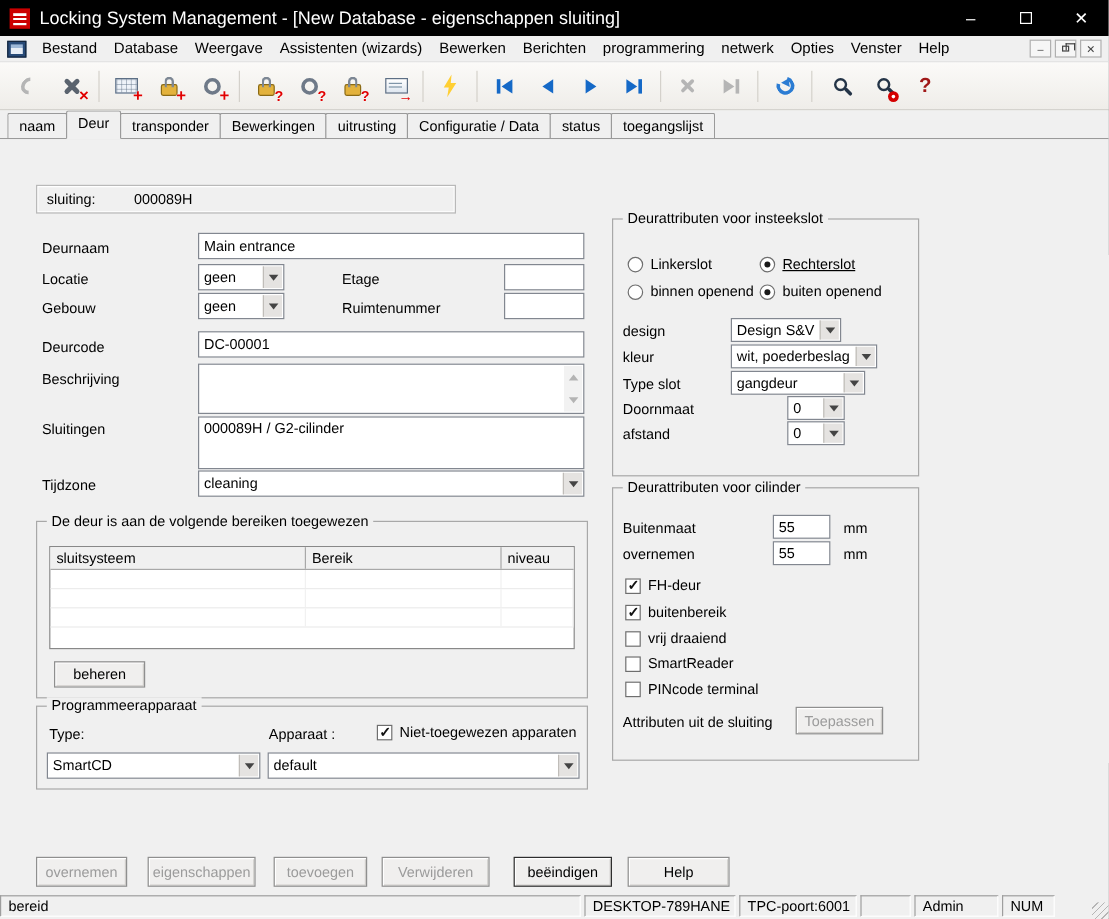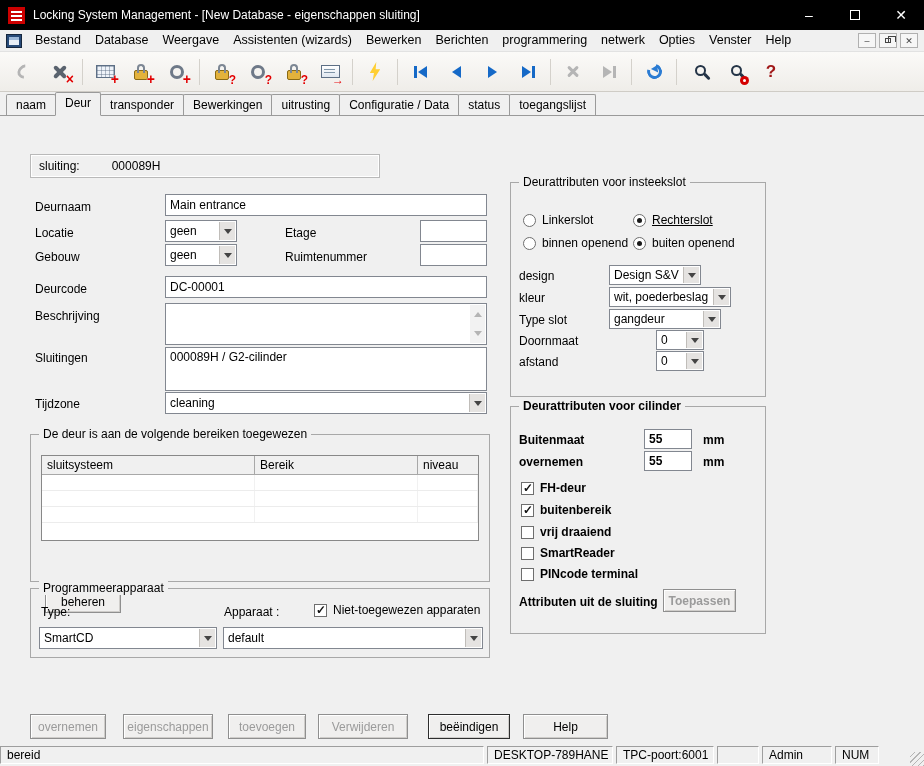--- a/index.html
+++ b/index.html
@@ -5,21 +5,21 @@
   * { box-sizing: border-box; margin: 0; padding: 0; }
   html,body { background:#7a7a7a; }
   body { font-family: "Liberation Sans", sans-serif; }
   .win { position:relative; width:924px; height:766px; background:#f0f0f0; overflow:hidden; font-size:12px; color:#000; }
 
   
   .titlebar { position:absolute; top:0; left:0; right:0; height:30px; background:#000; color:#fff; display:flex; align-items:center; padding-left:8px; }
   .logo { width:17px; height:17px; background:#cc0000; margin-right:8px; position:relative; flex:0 0 auto; }
   .logo::after { content:""; position:absolute; left:3px; right:3px; top:4px; height:10px;
     background:linear-gradient(#fff 0 2px, transparent 2px 4px, #fff 4px 6px, transparent 6px 8px, #fff 8px 10px); }
-  .title-text { font-size:12px; white-space:nowrap; }
+  .title-text { font-size:15px; white-space:nowrap; }
   .wcontrols { margin-left:auto; display:flex; height:100%; }
   .wbtn { width:46px; height:100%; display:flex; align-items:center; justify-content:center; font-size:14px; color:#fff; }
   .maxbox { width:10px; height:10px; border:1px solid #fff; display:inline-block; }
 
   
   .menubar { position:absolute; top:30px; left:0; right:0; height:22px; background:#f0f0f0; display:flex; align-items:center; padding-left:4px; border-bottom:1px solid #e2e2e2; }
   .childicon { width:16px; height:14px; background:#274a78; border:1px solid #15263d; margin:0 6px 0 2px; position:relative; }
   .childicon::after { content:""; position:absolute; inset:2px; background:linear-gradient(#9db8d8 0 3px, #e8eef6 3px 100%); }
   .menu-item { padding:1px 7px 2px; font-size:12.5px; cursor:default; }
   .mdi-controls { margin-left:auto; display:flex; gap:3px; padding-right:6px; }
@@ -315,21 +315,21 @@
             <span class="td" style="width:213px;"></span>
             <span class="td" style="width:163px;"></span>
             <span class="td" style="width:60px;"></span>
           </div>
         <div class="trow">
             <span class="td" style="width:213px;"></span>
             <span class="td" style="width:163px;"></span>
             <span class="td" style="width:60px;"></span>
           </div>
       </div>
-      <div class="btn" style="left:14px; top:116px; width:76px; height:22px;margin-top:40px;">beheren</div>
+      <div class="btn" style="left:14px; top:116px; width:76px; height:22px;">beheren</div>
     </div>
 
     <div class="group" style="left:30px; top:472px; width:460px; height:70px;">
       <span class="gtitle">Programmeerapparaat</span>
       <span class="lbl" style="left:10px; top:16px;">Type:</span>
       <span class="lbl" style="left:193px; top:16px;">Apparaat :</span>
       <div class="check" style="left:283px; top:14px;" data-checked="true">
         <span class="cbox"></span>
         <span>Niet-toegewezen apparaten</span>
       </div>
@@ -381,21 +381,21 @@
           <span>0</span>
           <span class="carr"></span>
         </div>
       <span class="lbl" style="left:8px; top:172px;">afstand</span>
       <div class="combo" style="left:145px; top:168px; width:48px; height:20px;">
           <span>0</span>
           <span class="carr"></span>
         </div>
     </div>
 
-    <div class="group" style="left:510px; top:290px; width:256px; height:228px;font-weight:bold;">
+    <div class="group" style="left:510px; top:290px; width:256px; height:228px;">
       <span class="gtitle">Deurattributen voor cilinder</span>
       <span class="lbl" style="left:8px; top:26px;">Buitenmaat</span>
       <div class="tin" style="left:133px; top:22px; width:48px; height:20px;">55</div>
       <span class="lbl" style="left:192px; top:26px;">mm</span>
       <span class="lbl" style="left:8px; top:48px;">overnemen</span>
       <div class="tin" style="left:133px; top:44px; width:48px; height:20px;">55</div>
       <span class="lbl" style="left:192px; top:48px;">mm</span>
 
       <div class="check" style="left:10px; top:74px;" data-checked="true">
         <span class="cbox"></span>

